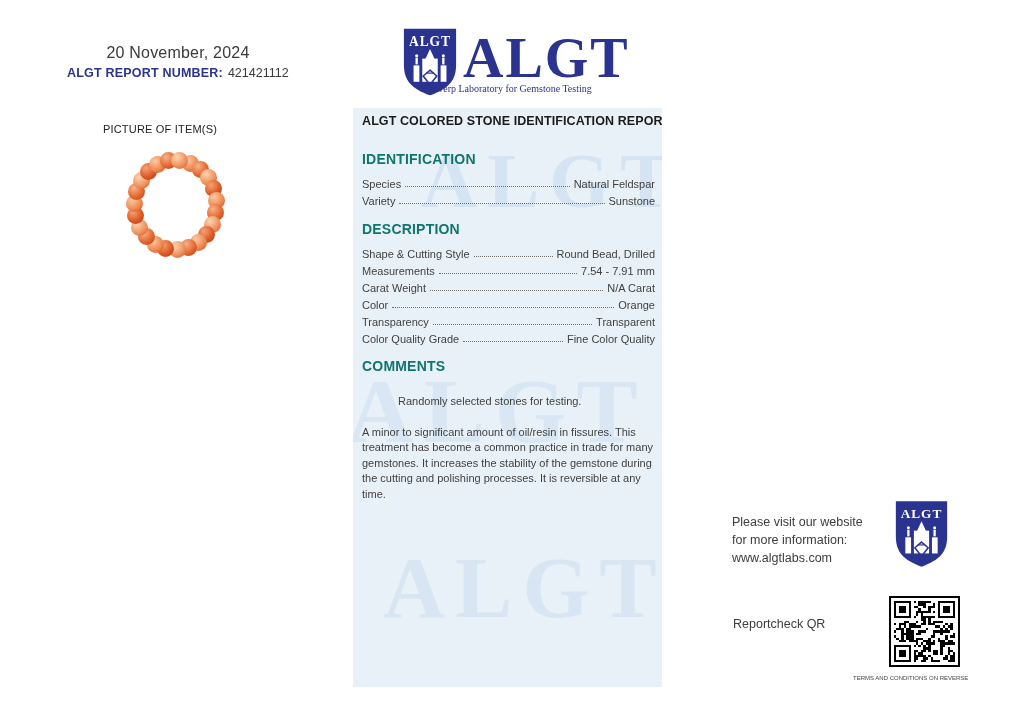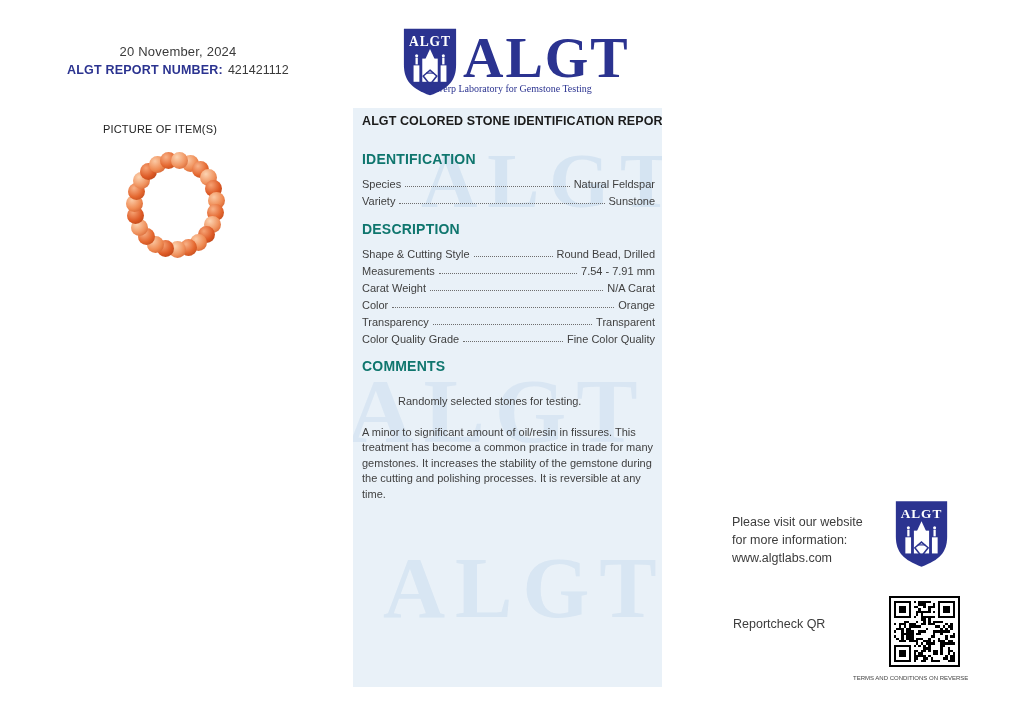--- a/index.html
+++ b/index.html
@@ -2,21 +2,21 @@
 <html><head>
 <meta charset="utf-8">
 <style>
   * { margin:0; padding:0; box-sizing:border-box; }
   html,body { background:#ffffff; }
   body { font-family:"Liberation Sans", sans-serif; color:#3c3c3c; }
   .page { position:relative; width:1016px; height:718px; background:#fff; overflow:hidden; }
 
   
   .header-left { position:absolute; left:67px; top:44px; width:222px; }
-  .date-line { text-align:center; font-size:13px; color:#3a3a3a; letter-spacing:.2px; }
+  .date-line { text-align:center; font-size:16px; color:#3a3a3a; letter-spacing:.2px; }
   .report-line { margin-top:4px; white-space:nowrap; font-size:12.5px; }
   .report-label { color:#2b3390; font-weight:bold; letter-spacing:.2px; }
   .report-number { color:#3a3a3a; margin-left:5px; }
 
   .logo { position:absolute; left:401px; top:24px; width:240px; height:78px; }
   .logo-shield { position:absolute; left:0; top:1px; width:58px; height:73px; }
   .logo-wordmark { position:absolute; left:62px; top:0px; font-family:"Liberation Serif", serif;
     font-weight:bold; font-size:56px; line-height:1.22; color:#2b3390; letter-spacing:2px; }
   .logo-subtitle { position:absolute; left:20px; top:59px; width:220px; 
     font-family:"Liberation Serif", serif; font-size:10px; color:#2b3390; white-space:nowrap; }

